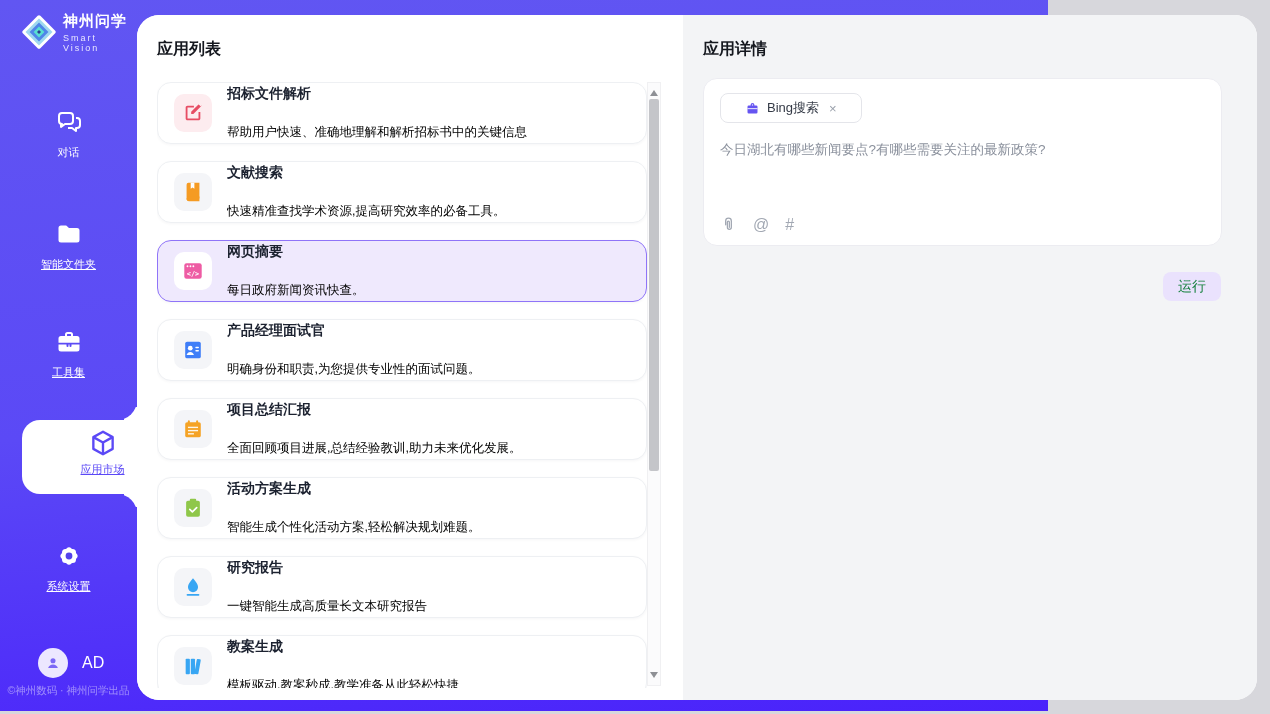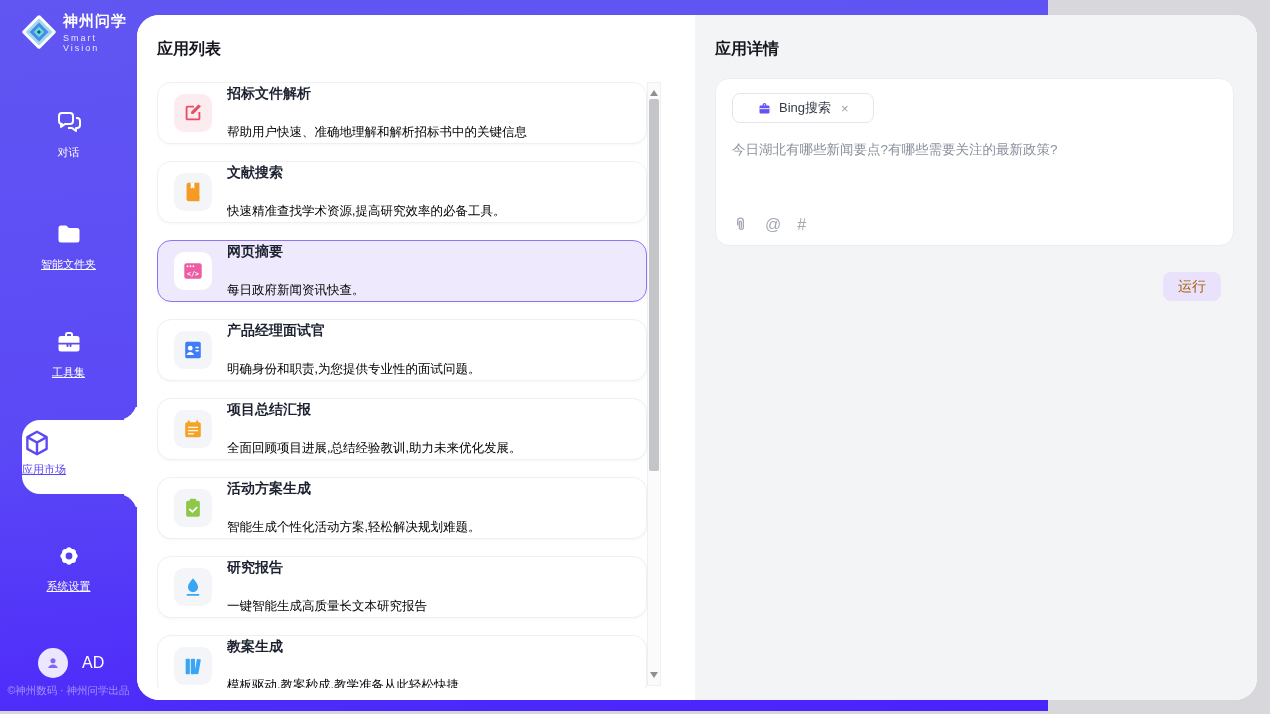--- a/index.html
+++ b/index.html
@@ -17,40 +17,40 @@
   .logo-name { color:#fff; font-size:15px; font-weight:700; letter-spacing:1px; white-space:nowrap; }
   .logo-sub  { color:#e8e6ff; font-size:9px; letter-spacing:2px; margin-top:2px; }
 
   .nav-item { position:absolute; left:0; width:137px; text-align:center; color:#fff; cursor:pointer; }
   .nav-item .nav-ic { height:30px; }
   .nav-item .nav-ic svg { width:28px; height:28px; }
   .nav-label { display:block; font-size:11px; margin-top:7px; color:#fff; }
   .nav-label.u { text-decoration:underline; }
 
   .bump { position:absolute; left:22px; right:0; top:420px; height:74px; background:#fff;
-          border-radius:18px 0 0 18px; color:#5b49f6; cursor:pointer; }
+          border-radius:18px 0 0 18px; text-align:center; color:#5b49f6; cursor:pointer;padding-left:46px; }
   .bump::before { content:""; position:absolute; right:0; top:-20px; width:20px; height:20px;
                   border-bottom-right-radius:20px; box-shadow:7px 7px 0 0 #fff; }
   .bump::after  { content:""; position:absolute; right:0; bottom:-20px; width:20px; height:20px;
                   border-top-right-radius:20px; box-shadow:7px -7px 0 0 #fff; }
   .bump .nav-ic { margin-top:8px; height:30px; }
   .bump .nav-ic svg { width:30px; height:30px; }
   .bump .nav-label { color:#5b49f6; margin-top:4px; }
 
   .user { position:absolute; left:38px; top:648px; display:flex; align-items:center; }
   .avatar { width:30px; height:30px; border-radius:50%; background:#ece7ff;
             display:flex; align-items:center; justify-content:center; }
   .avatar svg { width:18px; height:18px; }
   .user-name { color:#fff; font-size:16px; margin-left:14px; }
   .foot { position:absolute; left:0; top:684px; width:137px; text-align:center;
           font-size:10.5px; color:rgba(255,255,255,.45); white-space:nowrap; }
 
   
   .content { position:absolute; left:137px; top:15px; width:1120px; height:685px;
-             border-radius:22px; overflow:hidden; display:flex; background:#fff;gap:12px; }
+             border-radius:22px; overflow:hidden; display:flex; background:#fff; }
 
   
   .panel-list { position:relative; width:546px; background:#fff; flex:0 0 546px; }
   .panel-h { position:absolute; left:20px; top:24px; font-size:16px; font-weight:700; color:#15181f; }
 
   .cards { position:absolute; left:20px; top:67px; width:490px; bottom:12px; overflow:hidden; }
   .card { height:62px; border:1px solid #eef0f3; border-radius:14px; background:#fff;
           display:flex; align-items:center; padding:0 16px; margin-bottom:17px;
           box-shadow:0 1px 3px rgba(25,25,60,.04); cursor:pointer; }
   .card.selected { background:#efe9fd; border-color:#8f74f8; }
@@ -82,21 +82,21 @@
   .tag-label { font-size:13px; color:#343a46; }
   .tag-x { color:#9aa0ab; font-size:13px; margin-left:3px; cursor:pointer; }
   .prompt { margin-top:17px; font-size:13.5px; color:#8a909c; line-height:1.5; cursor:text; }
   .tools { position:absolute; left:16px; bottom:12px; display:flex; align-items:center;
            gap:16px; color:#a2a8b3; }
   .tools svg { width:17px; height:17px; display:block; }
   .tool-txt { font-size:16px; line-height:17px; cursor:pointer; }
   .tool-btn { cursor:pointer; }
 
   .run-btn { position:absolute; right:36px; top:257px; height:29px; padding:0 15px;
-             background:#eae2fd; color:#a16207; font-size:14px; border:none;
+             background:#eae2fd; color:#15803d; font-size:14px; border:none;
              border-radius:8px; cursor:pointer; font-family:inherit; }
 </style>
 </head>
 <body>
 
 <div class="app">
 
   <div class="sidebar">
 
     <div class="logo">

